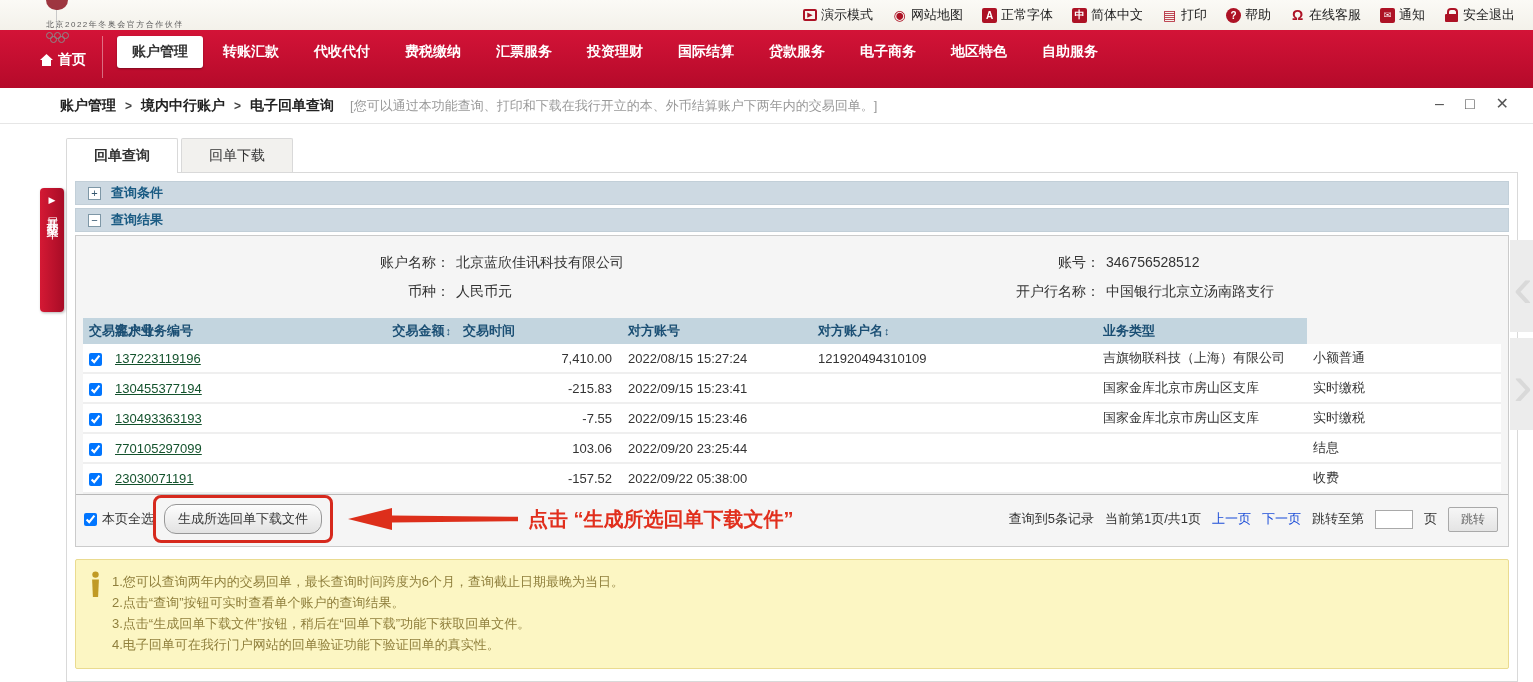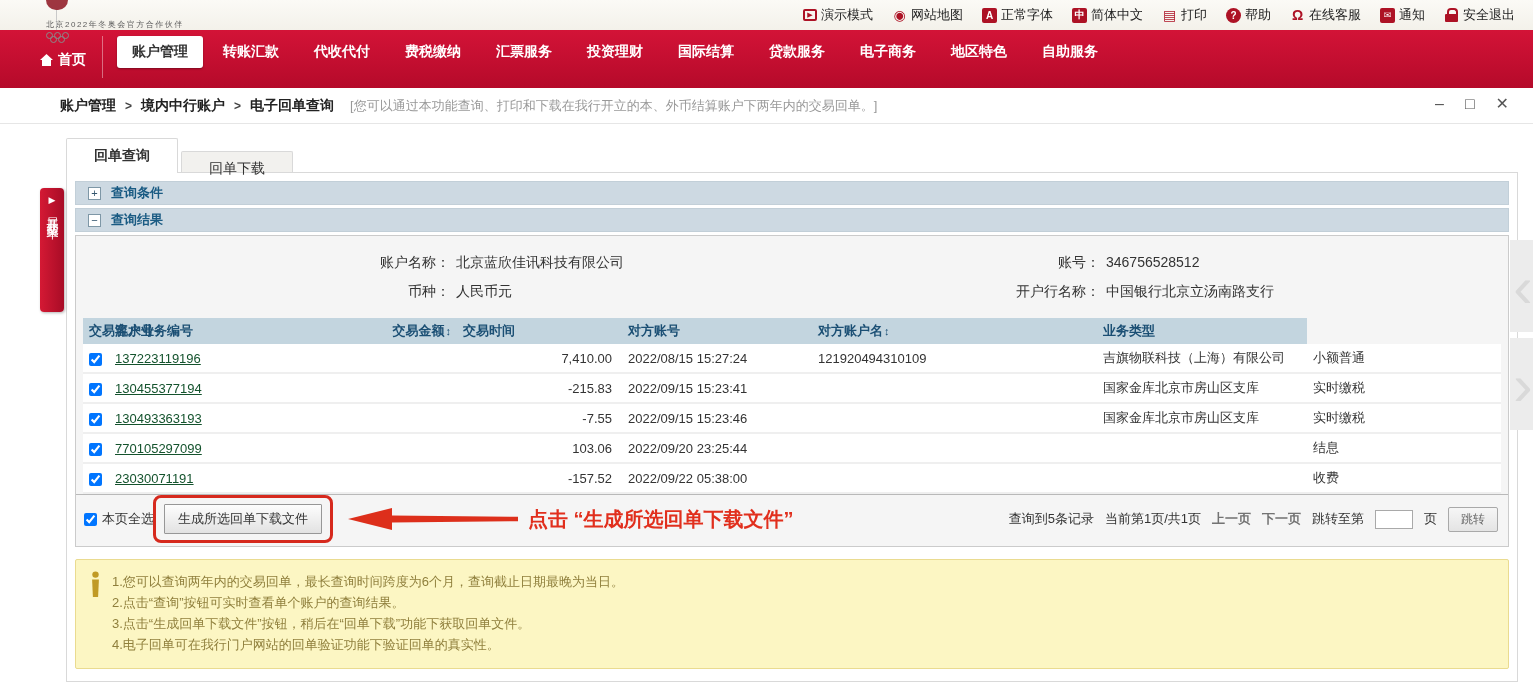--- a/index.html
+++ b/index.html
@@ -57,21 +57,21 @@
   .crumb-item { font-weight:bold; color:#222; font-size:14px; cursor:pointer; }
   .crumb-sep { margin:0 9px; color:#444; font-size:12px; font-weight:bold; }
   .crumb-hint { color:#999; font-size:13px; margin-left:16px; }
   .win-controls { position:absolute; right:24px; top:6px; display:flex; gap:21px;
     color:#555; font-size:16px; }
   .win-btn { cursor:pointer; line-height:20px; }
 
   
   .main { margin:14px 15px 0 66px; position:relative; }
   .tabs { display:flex; position:relative; z-index:2;align-items:flex-end; }
-  .tab { height:21px; line-height:33px; padding:0 27px; border:1px solid #d9d9d9;
+  .tab { height:34px; line-height:33px; padding:0 27px; border:1px solid #d9d9d9;
     border-bottom:none; background:#f2f1ee; font-size:14px; color:#333; cursor:pointer;
     margin-right:3px; border-radius:2px 2px 0 0; }
   .tab.active { background:#fff; font-weight:bold; margin-bottom:-1px; height:35px; }
   .content-box { border:1px solid #d9d9d9; background:#fff; padding:8px 8px 12px 8px; min-height:472px; }
 
   .section-bar { height:24px; background:#CDD9E2; border:1px solid #c2cfd8; display:flex;
     align-items:center; padding-left:12px; margin-bottom:3px; }
   .toggle-box { width:13px; height:13px; background:#fff; border:1px solid #7e97a6; color:#33566e;
     font-size:11px; line-height:11px; text-align:center; margin-right:10px; cursor:pointer; flex:none; }
   .section-label { color:#1A5B83; font-size:13px; font-weight:bold; cursor:pointer; }
@@ -90,27 +90,27 @@
     border-bottom:2px solid #efefef; white-space:nowrap; overflow:hidden; }
   .grid-table td.num { text-align:right; padding-right:10px; }
   .serial-link { color:#14532d; text-decoration:underline; cursor:pointer; }
   .row-checkbox, .selectall-checkbox { width:13px; height:13px; margin:0; vertical-align:middle; cursor:pointer; }
 
   .panel-footer { border-top:1px solid #b9b9b9; padding:9px 10px 12px 8px; display:flex;
     align-items:center; font-size:13px; color:#333; }
   .selectall-label { margin:0 10px 0 5px; }
   .gen-btn-wrap { position:relative; display:inline-block; }
   .gen-btn { font-family:inherit; font-size:13px; color:#333; background:linear-gradient(#fdfdfd,#e2e2e2);
-    border:1px solid #979797; border-radius:1px; padding:5px 13px; cursor:pointer; }
+    border:1px solid #979797; border-radius:12px; padding:5px 13px; cursor:pointer; }
   .anno-box { position:absolute; left:-11px; top:-9px; width:calc(100% + 22px);
     height:calc(100% + 18px); border:3px solid #D6291D; border-radius:8px; pointer-events:none; }
   .anno-arrow { margin-left:26px; flex:none; }
   .anno-text { color:#E12F1D; font-size:20px; font-weight:bold; margin-left:10px; white-space:nowrap; }
   .pagination { margin-left:auto; display:flex; align-items:center; gap:11px; white-space:nowrap; }
-  .pg-disabled { color:#737373;font-weight:bold; }
+  .pg-disabled { color:#1d4ed8; }
   .jump-input { width:38px; height:19px; border:1px solid #a9a9a9; background:#fff; font-size:12px; padding:0 3px; }
   .jump-btn { font-family:inherit; font-size:12px; color:#666; background:linear-gradient(#f6f6f6,#e4e4e4);
     border:1px solid #a9a9a9; border-radius:2px; padding:3px 12px; cursor:pointer; }
 
   .notice-box { margin-top:12px; background:#FCF6C3; border:1px solid #EADB90; border-radius:2px;
     padding:11px 20px 13px 14px; display:flex; }
   .notice-lines { margin-left:11px; font-size:13px; color:#8F7F3C; line-height:21px; }
 
   
   .side-ribbon { position:absolute; left:40px; top:188px; width:24px; height:124px;

